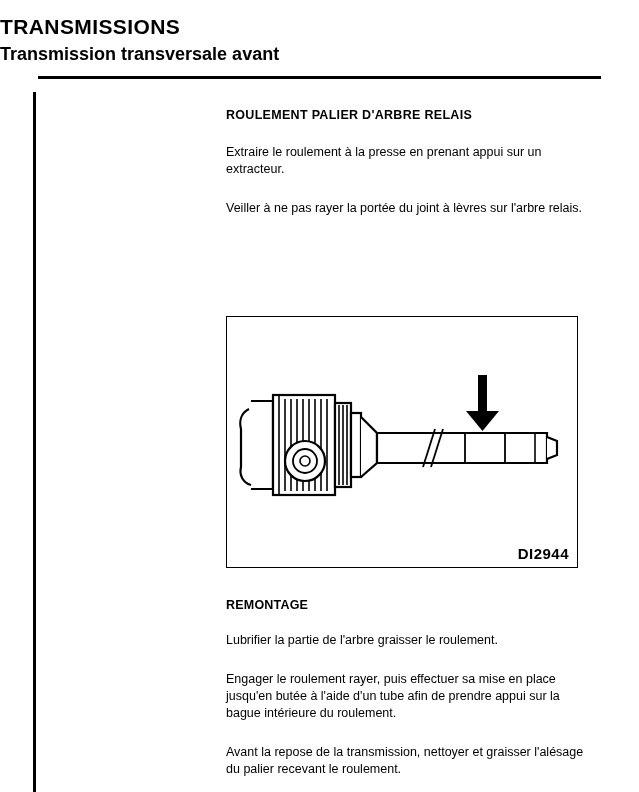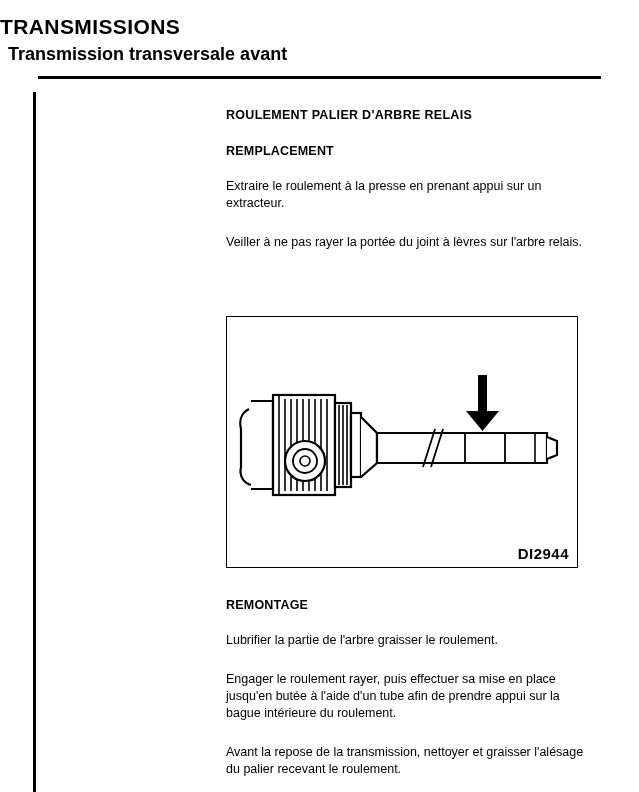--- a/index.html
+++ b/index.html
@@ -29,21 +29,20 @@
     font-size: 21px;
     font-weight: bold;
     letter-spacing: 0.4px;
     line-height: 26px;
   }
   .header .line2 {
     font-size: 18px;
     font-weight: bold;
     line-height: 24px;
     margin-top: 2px;
-    padding-left: 8px;
   }
   .header-rule {
     margin: 10px 38px 0 38px;
     border-top: 3px solid #000000;
   }
   
   .left-bar {
     position: absolute;
     left: 33px;
     top: 92px;
@@ -113,21 +112,20 @@
   <div class="header">
     <div class="line1">TRANSMISSIONS</div>
     <div class="line2">Transmission transversale avant</div>
   </div>
   <div class="header-rule"></div>
 
   <div class="left-bar"></div>
 
   <div class="content">
     <div class="section-title">ROULEMENT PALIER D'ARBRE RELAIS</div>
-    <div class="sub-title">REMPLACEMENT</div>
     <p class="para">Extraire le roulement à la presse en prenant appui sur un extracteur.</p>
     <p class="para">Veiller à ne pas rayer la portée du joint à lèvres sur l'arbre relais.</p>
   </div>
 
   <div class="figure">
     <svg width="349" height="249" viewBox="0 0 349 249">
       <g fill="none" stroke="#000000" stroke-width="1.6">
 
         <path d="M22 92 C14 96 12 104 14 112 L14 150 C12 158 16 166 24 168" stroke-width="2.2"></path>
         <path d="M24 84 L46 84 L46 172 L24 172" stroke-width="2.2"></path>

